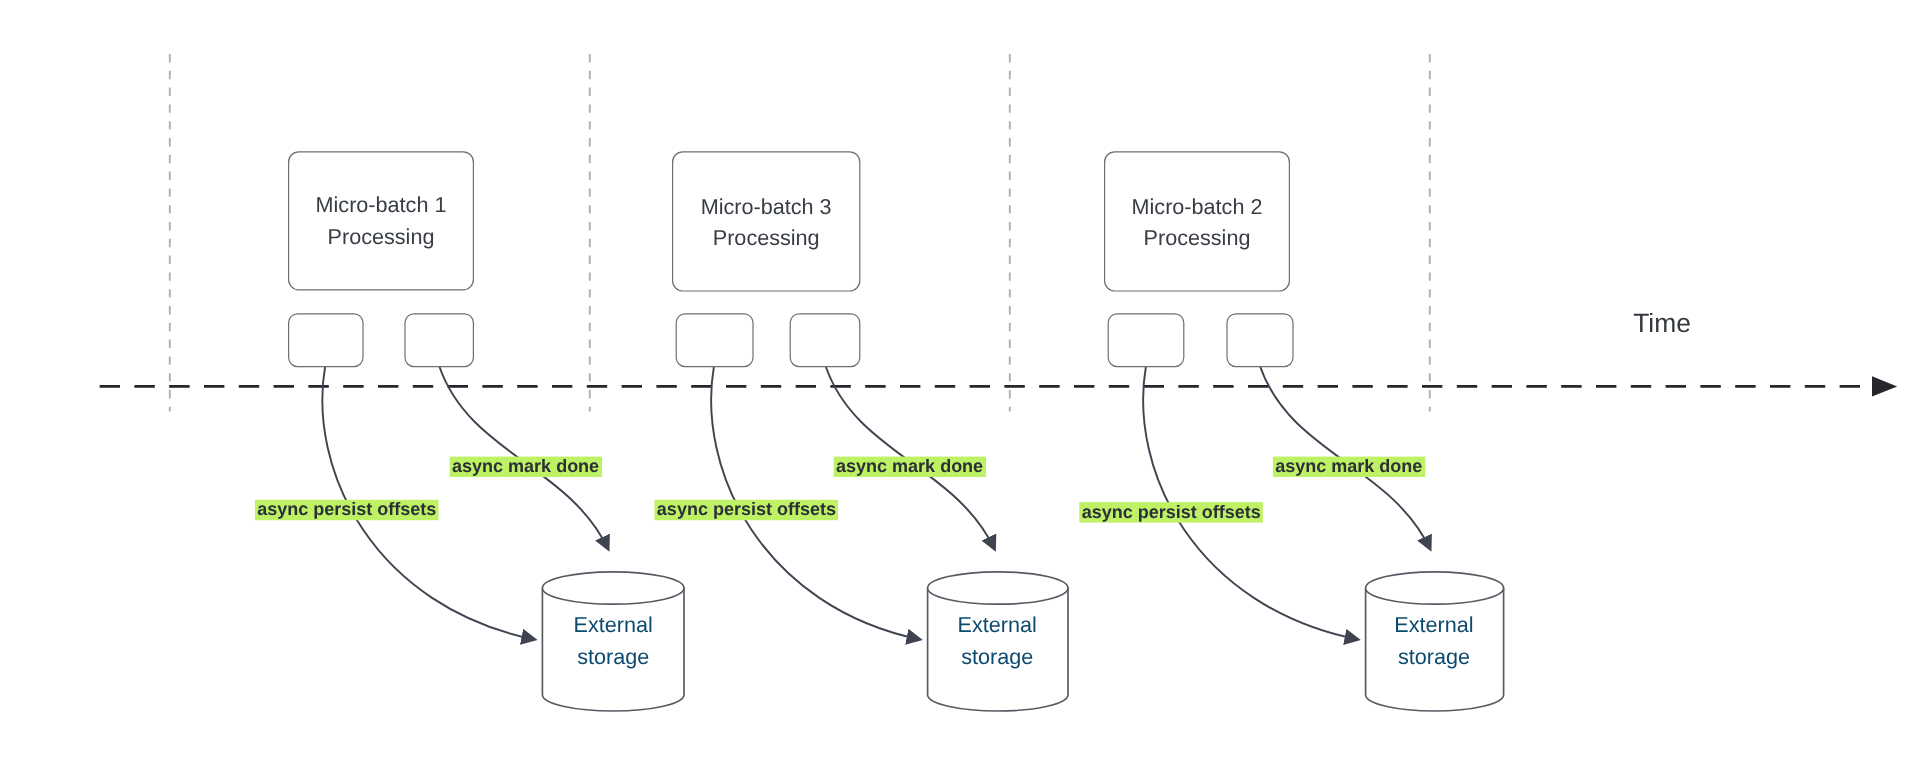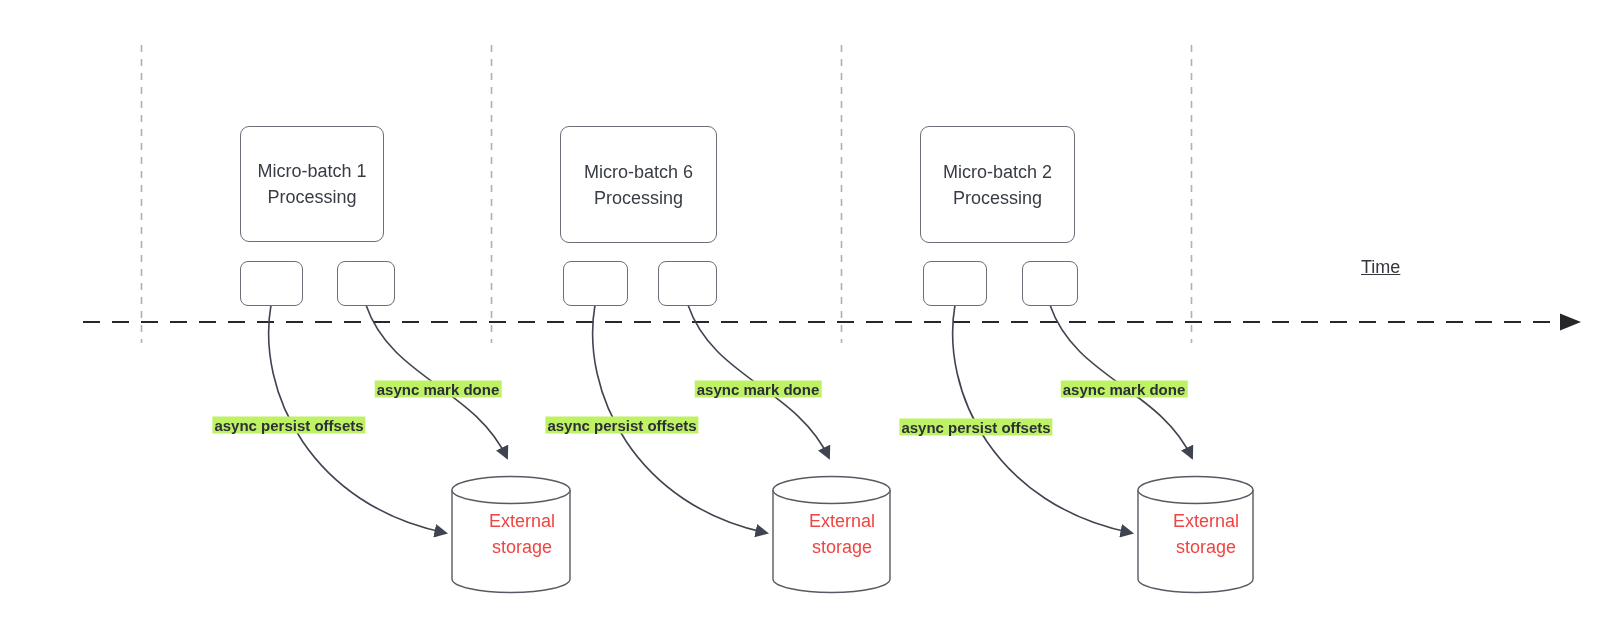--- a/index.html
+++ b/index.html
@@ -34,28 +34,27 @@
     transform:translate(-50%,-50%);
     font-size:15px;font-weight:bold;color:#2b2f38;
     white-space:nowrap;
     background:#bef264;
     padding:0 2px;
   }
   .storage-label{
     position:absolute;
     transform:translate(-50%,0);
     text-align:center;
-    color:#ef4444;
-    font-size:18px;line-height:26px;margin-left:11px;
+    color:#0c4a6e;
+    font-size:18px;line-height:26px;
   }
   .time-label{
     position:absolute;
     color:#33373e;
-    font-size:18px;
-    text-decoration:underline;
+    font-size:22px;
   }
 </style>
 </head>
 <body>
 
 <div class="canvas">
 
   <svg class="layer" width="1600" height="642" viewBox="0 0 1600 642">
     <defs>
       <marker id="ah" viewBox="0 0 10 10" refX="8.5" refY="5" markerWidth="8.5" markerHeight="8.5" orient="auto">
@@ -89,35 +88,35 @@
       <path d="M 773 490 L 773 579 A 58.5 13.5 0 0 0 890 579 L 890 490" fill="#ffffff" stroke="#565b63" stroke-width="1.4"></path>
       <ellipse cx="831.5" cy="490" rx="58.5" ry="13.5" fill="#ffffff" stroke="#565b63" stroke-width="1.4"></ellipse>
     </g>
 
     <g>
       <path d="M 1138 490 L 1138 579 A 57.5 13.5 0 0 0 1253 579 L 1253 490" fill="#ffffff" stroke="#565b63" stroke-width="1.4"></path>
       <ellipse cx="1195.5" cy="490" rx="57.5" ry="13.5" fill="#ffffff" stroke="#565b63" stroke-width="1.4"></ellipse>
     </g>
   </svg>
 
-  <div class="proc-box" style="left:240px;top:126px;width:144px;height:116px;">
+  <div class="proc-box" style="left:240px;top:126px;width:155px;height:116px;">
     <span>Micro-batch 1</span>
     <span>Processing</span>
   </div>
   <div class="mini-box" style="left:240px;top:261px;width:63px;height:45px;"></div>
   <div class="mini-box" style="left:337px;top:261px;width:58px;height:45px;"></div>
   <div class="flow-label" style="left:289px;top:425px;">async persist offsets</div>
   <div class="flow-label" style="left:438px;top:389px;">async mark done</div>
   <div class="storage-label" style="left:511px;top:508px;">
     <div>External</div>
     <div>storage</div>
   </div>
 
   <div class="proc-box" style="left:560px;top:126px;width:157px;height:117px;">
-    <span>Micro-batch 6</span>
+    <span>Micro-batch 3</span>
     <span>Processing</span>
   </div>
   <div class="mini-box" style="left:563px;top:261px;width:65px;height:45px;"></div>
   <div class="mini-box" style="left:658px;top:261px;width:59px;height:45px;"></div>
   <div class="flow-label" style="left:622px;top:425px;">async persist offsets</div>
   <div class="flow-label" style="left:758px;top:389px;">async mark done</div>
   <div class="storage-label" style="left:831px;top:508px;">
     <div>External</div>
     <div>storage</div>
   </div>

